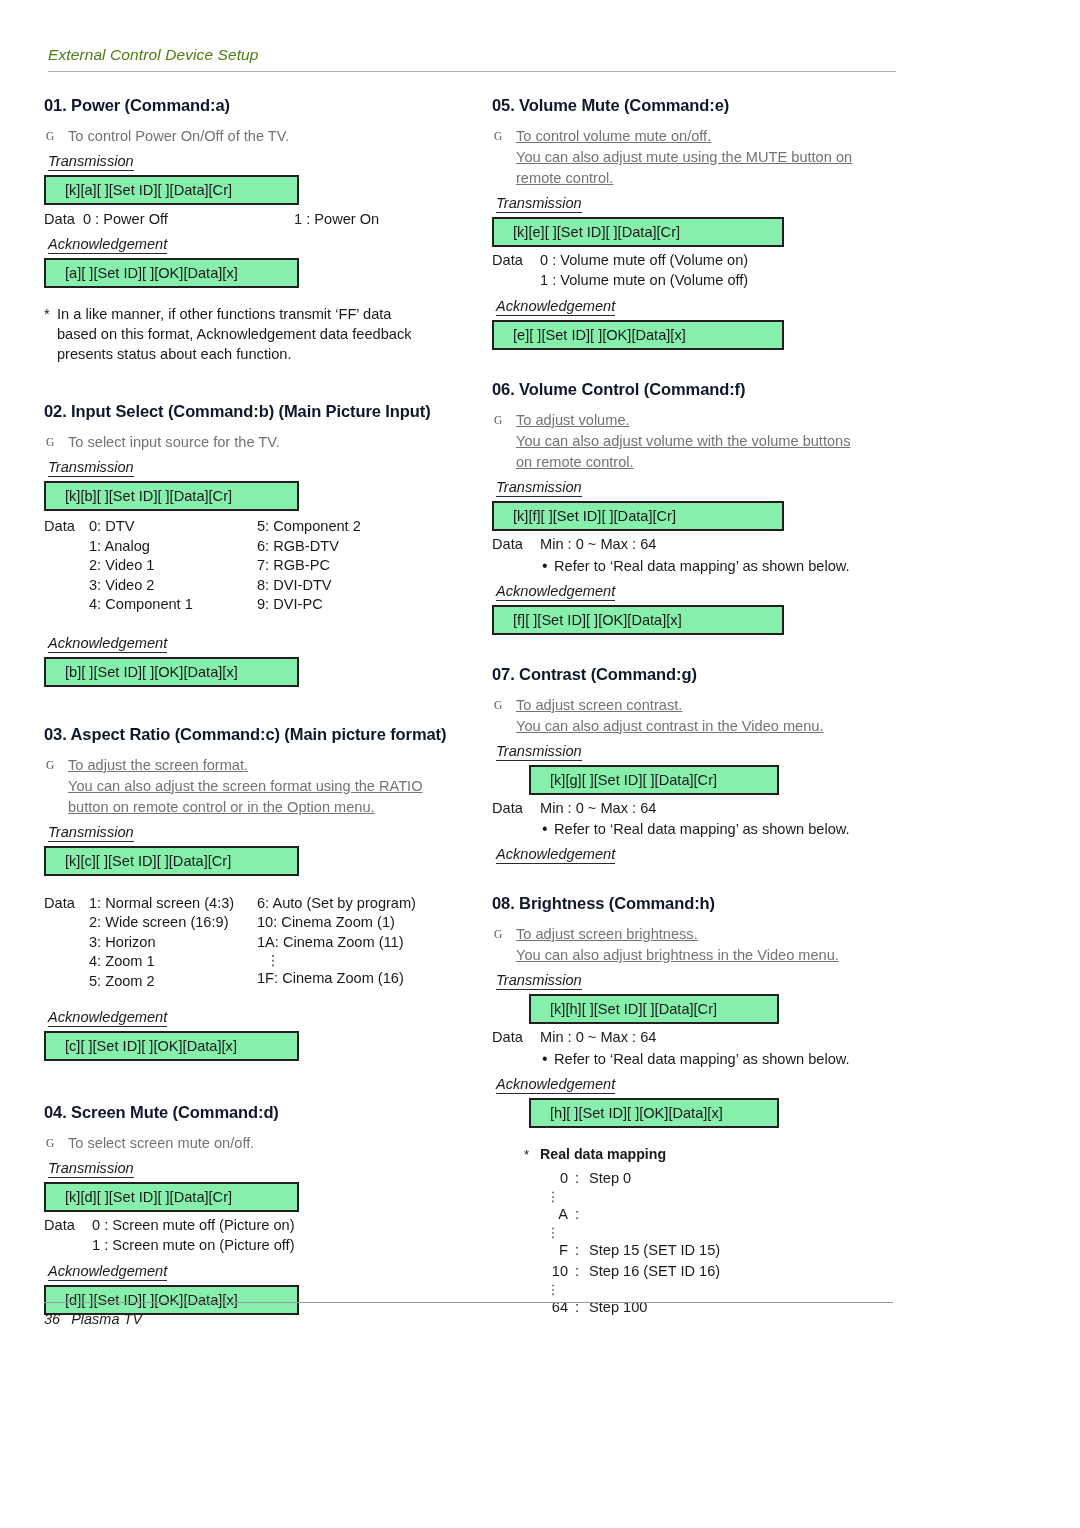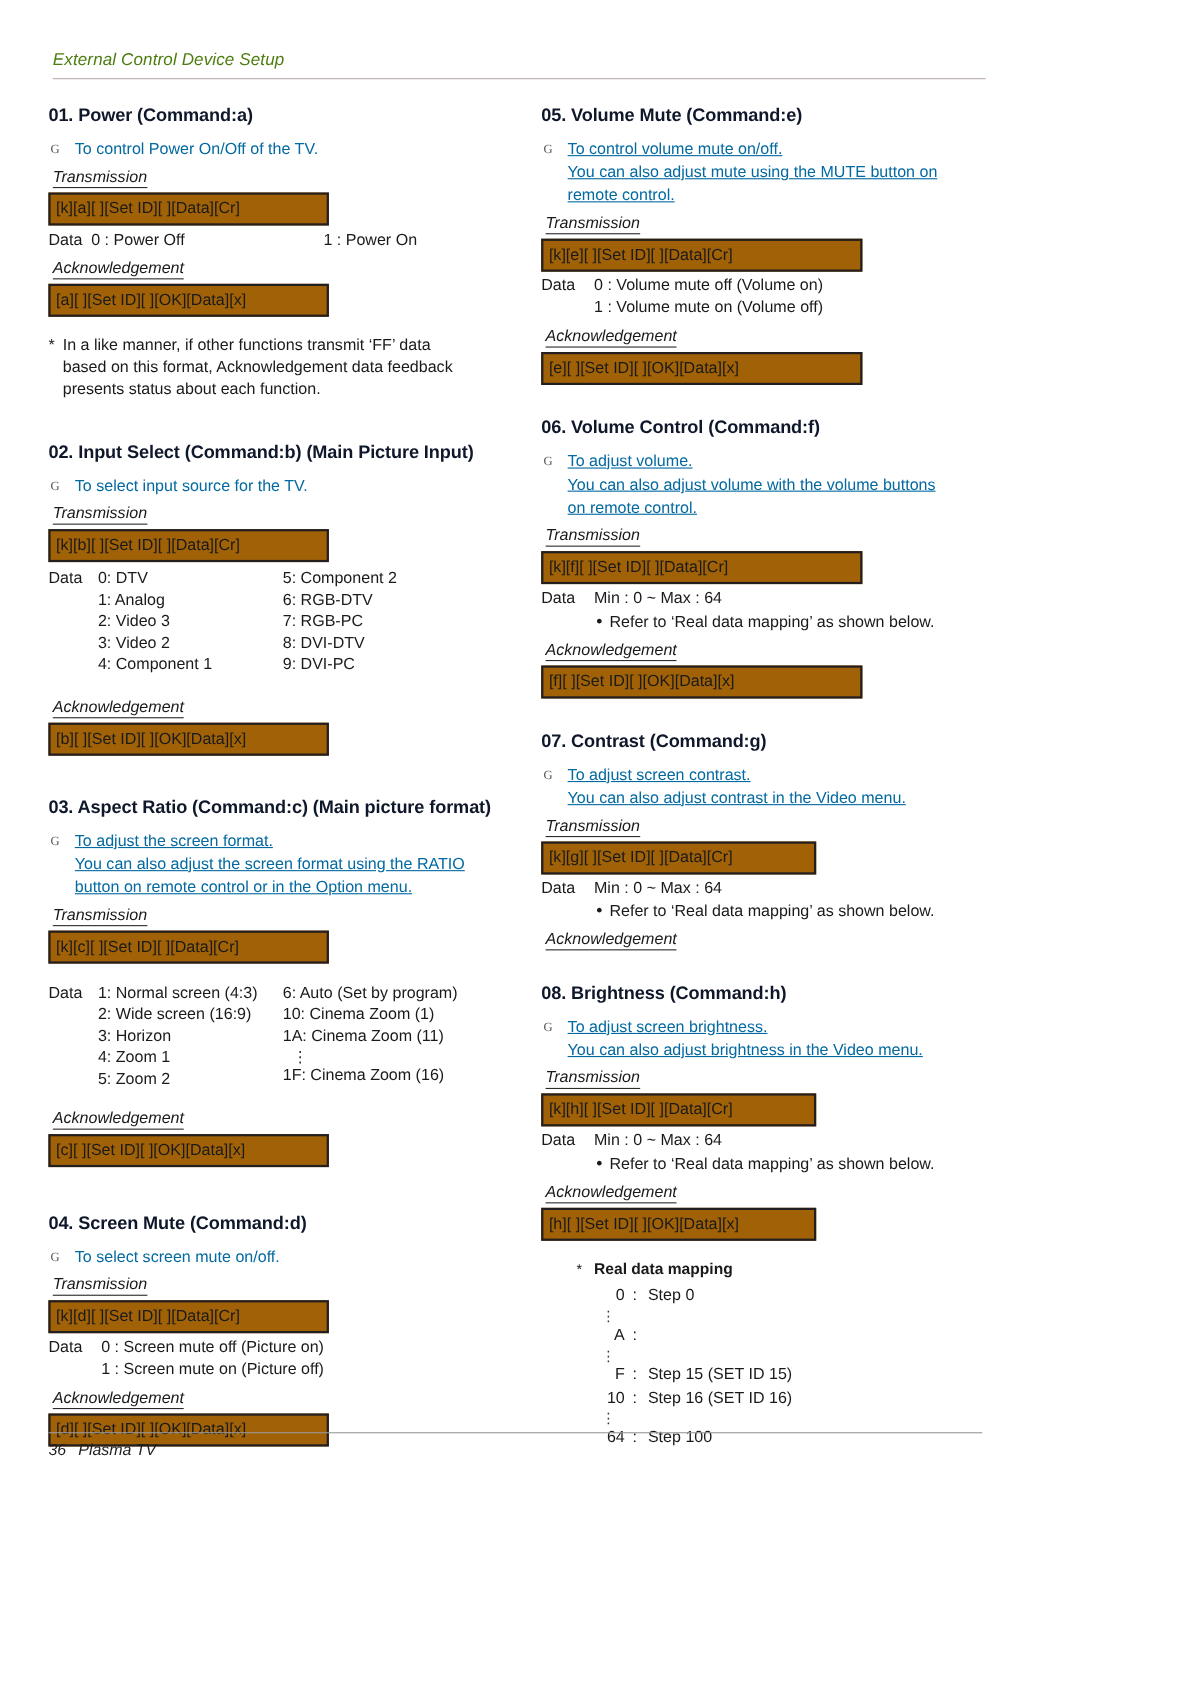--- a/index.html
+++ b/index.html
@@ -76,21 +76,21 @@
     font-size: 11.5px;
     line-height: 21px;
     color: #555;
     font-family: "Liberation Serif", serif;
     text-align: left;
     padding-left: 2px;
   }
   .bullet-text {
     font-size: 14.6px;
     line-height: 21px;
-    color: #0369a1;
+    color: #737373;
   }
   .bullet-text .cont { display: block; text-decoration: underline; }
 
   
   .ul-label {
     display: inline-block;
     font-size: 14.6px;
     font-style: italic;
     color: #1a1a1a;
     border-bottom: 1.5px solid #2a2a2a;
@@ -99,29 +99,29 @@
     padding-bottom: 0px;
   }
 
   
   .codebox {
     border: 2px solid #231f20;
     box-sizing: border-box;
     height: 30px;
     display: flex;
     align-items: center;
-    padding: 0 5px;
+    padding: 0 19px;
     font-size: 14.6px;
     color: #1a1a1a;
     margin-bottom: 4px;
-    background: #a16207;
+    background: #86efac;
   }
   .codebox.w-full  { width: 255px; }
   .codebox.w-258   { width: 292px; }
-  .codebox.w-250   { width: 250px; }
+  .codebox.w-250   { width: 250px; margin-left: 37px; }
 
   
   .data-block { margin: 3px 0 4px 0; }
   .data-line {
     display: flex;
     font-size: 14.6px;
     line-height: 19.5px;
     color: #1a1a1a;
   }
   .data-key {
@@ -310,21 +310,21 @@
         <span class="bullet-glyph">G</span>
         <span class="bullet-text">To select input source for the TV.</span>
       </div>
       <div class="ul-label">Transmission</div>
       <div class="codebox w-full">[k][b][  ][Set ID][  ][Data][Cr]</div>
       <div class="data-grid">
         <span class="dg-label">Data</span>
         <div class="dg-colA">
           <div class="dg-item">0: DTV</div>
           <div class="dg-item">1: Analog</div>
-          <div class="dg-item">2: Video 3</div>
+          <div class="dg-item">2: Video 1</div>
           <div class="dg-item">3: Video 2</div>
           <div class="dg-item">4: Component 1</div>
         </div>
         <div class="dg-colB">
           <div class="dg-item">5: Component 2</div>
           <div class="dg-item">6: RGB-DTV</div>
           <div class="dg-item">7: RGB-PC</div>
           <div class="dg-item">8: DVI-DTV</div>
           <div class="dg-item">9: DVI-PC</div>
         </div>

